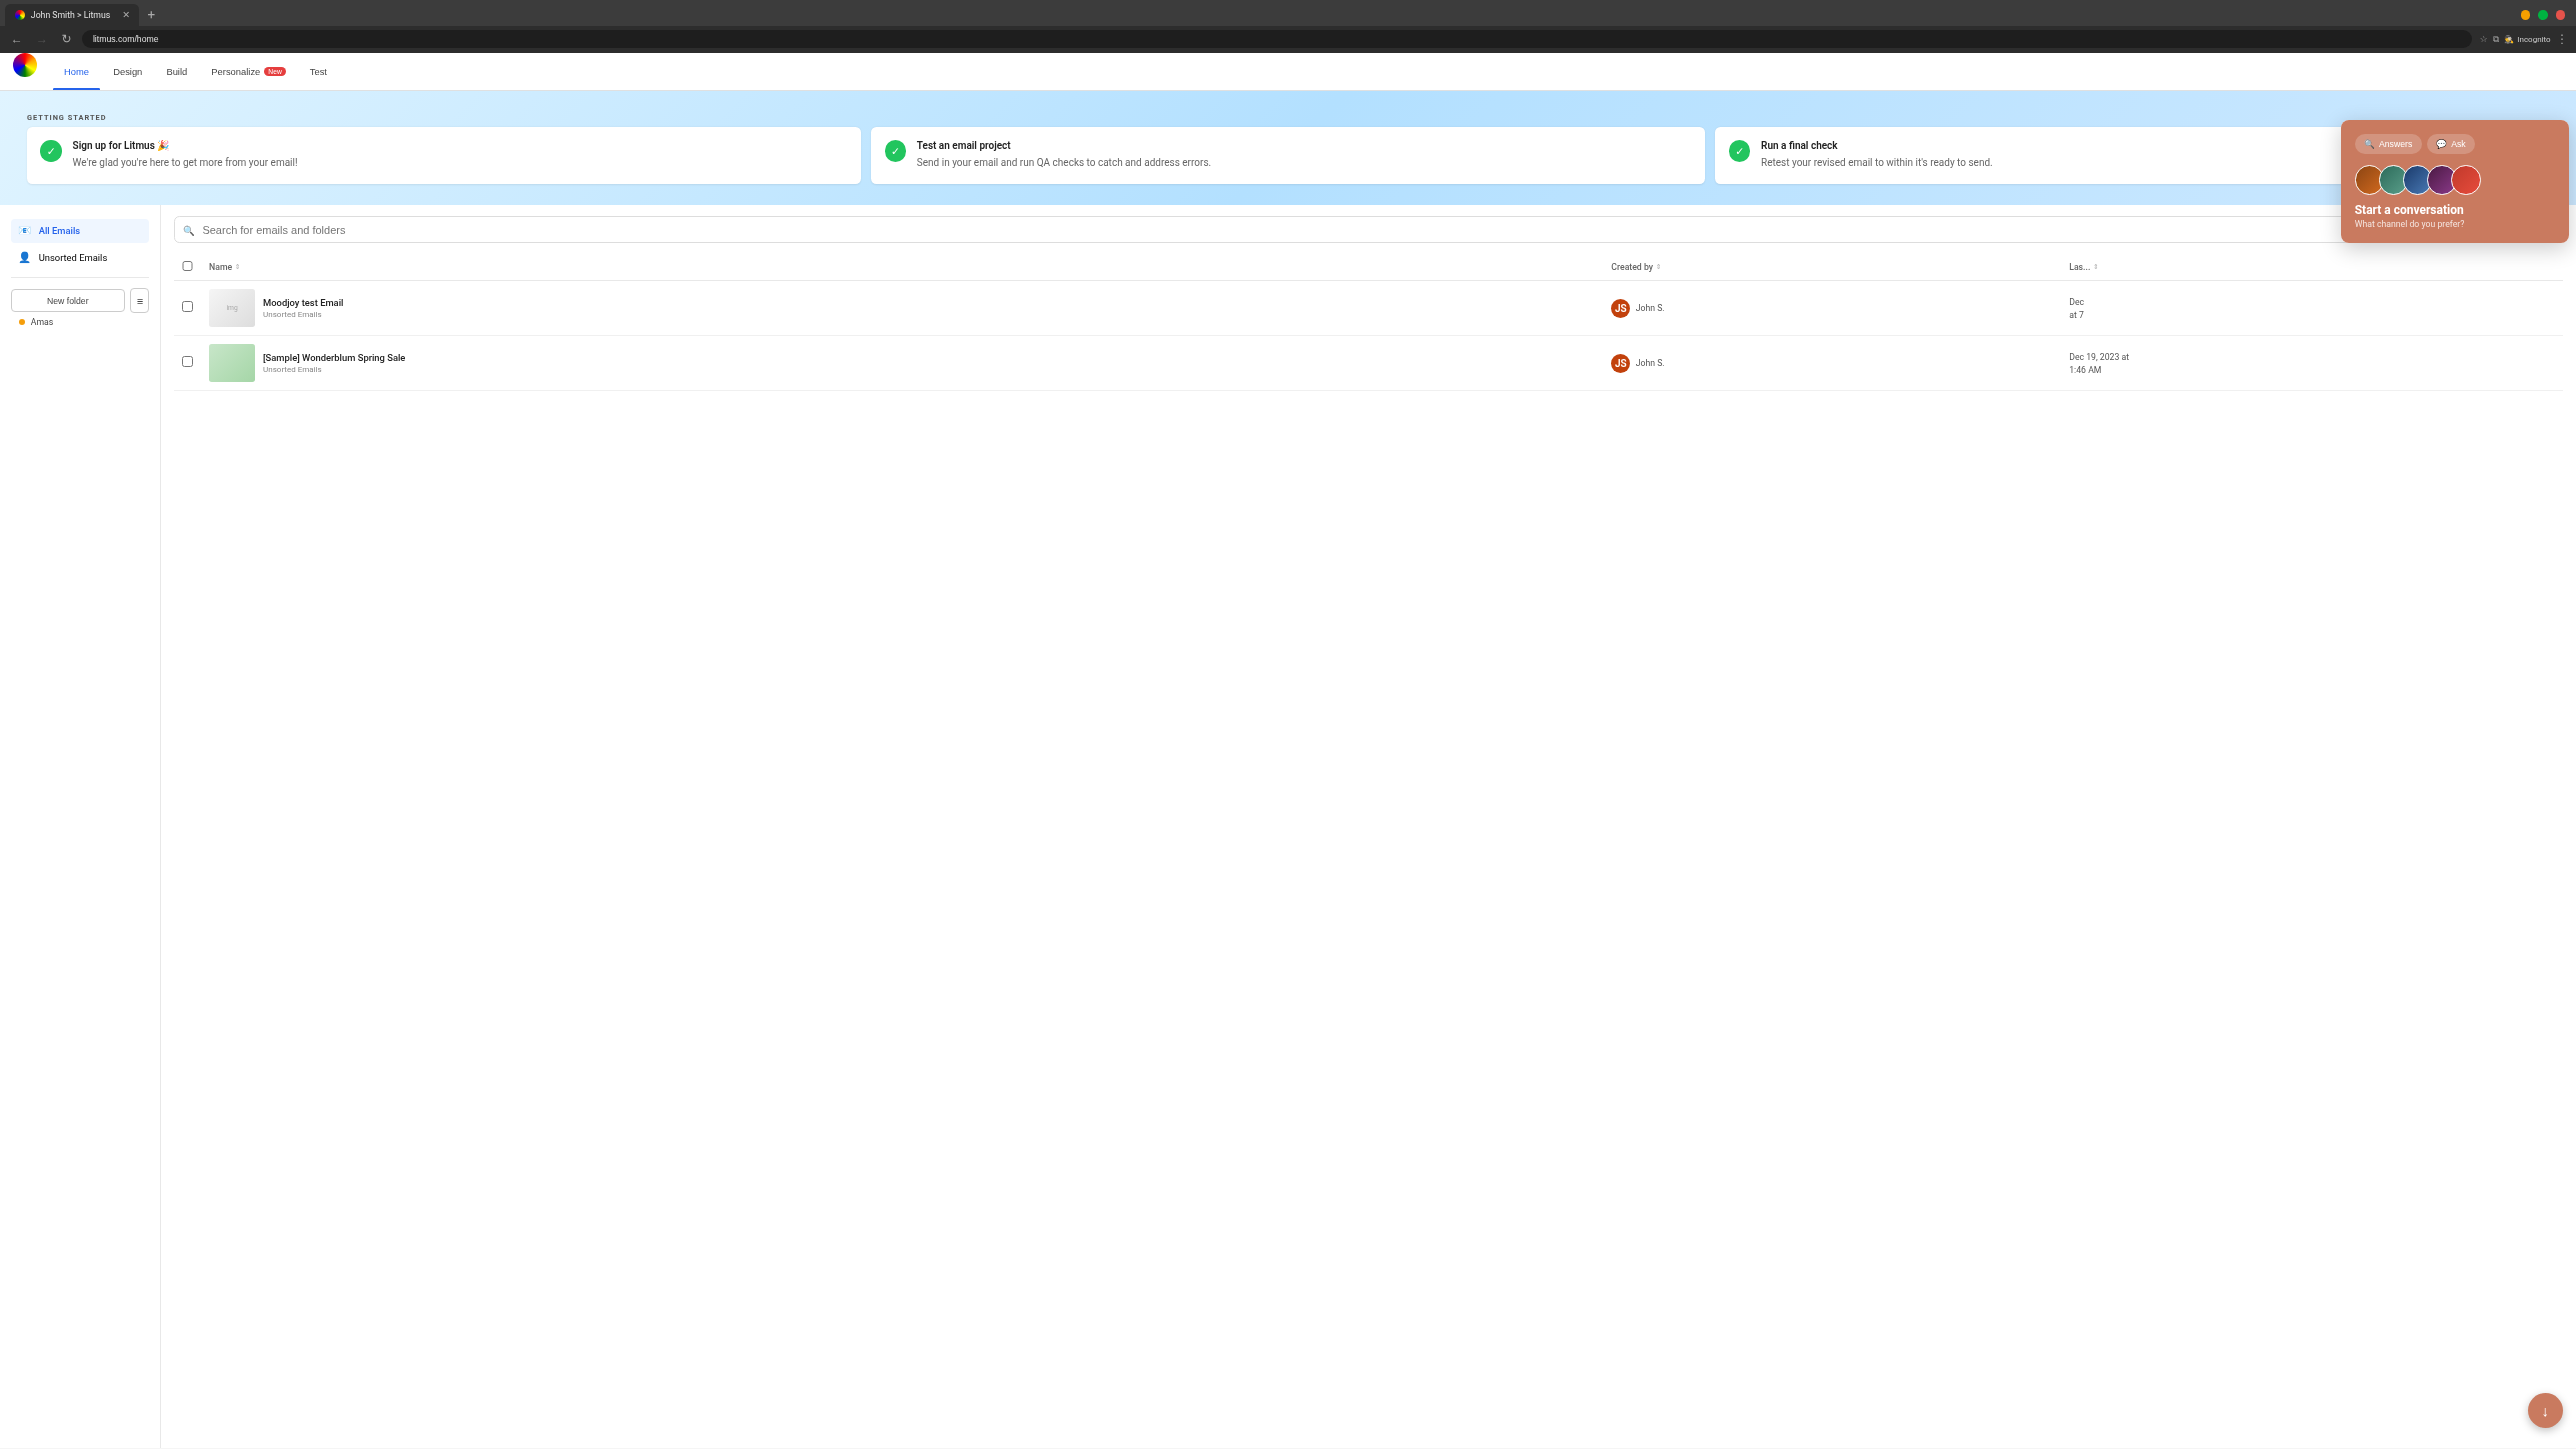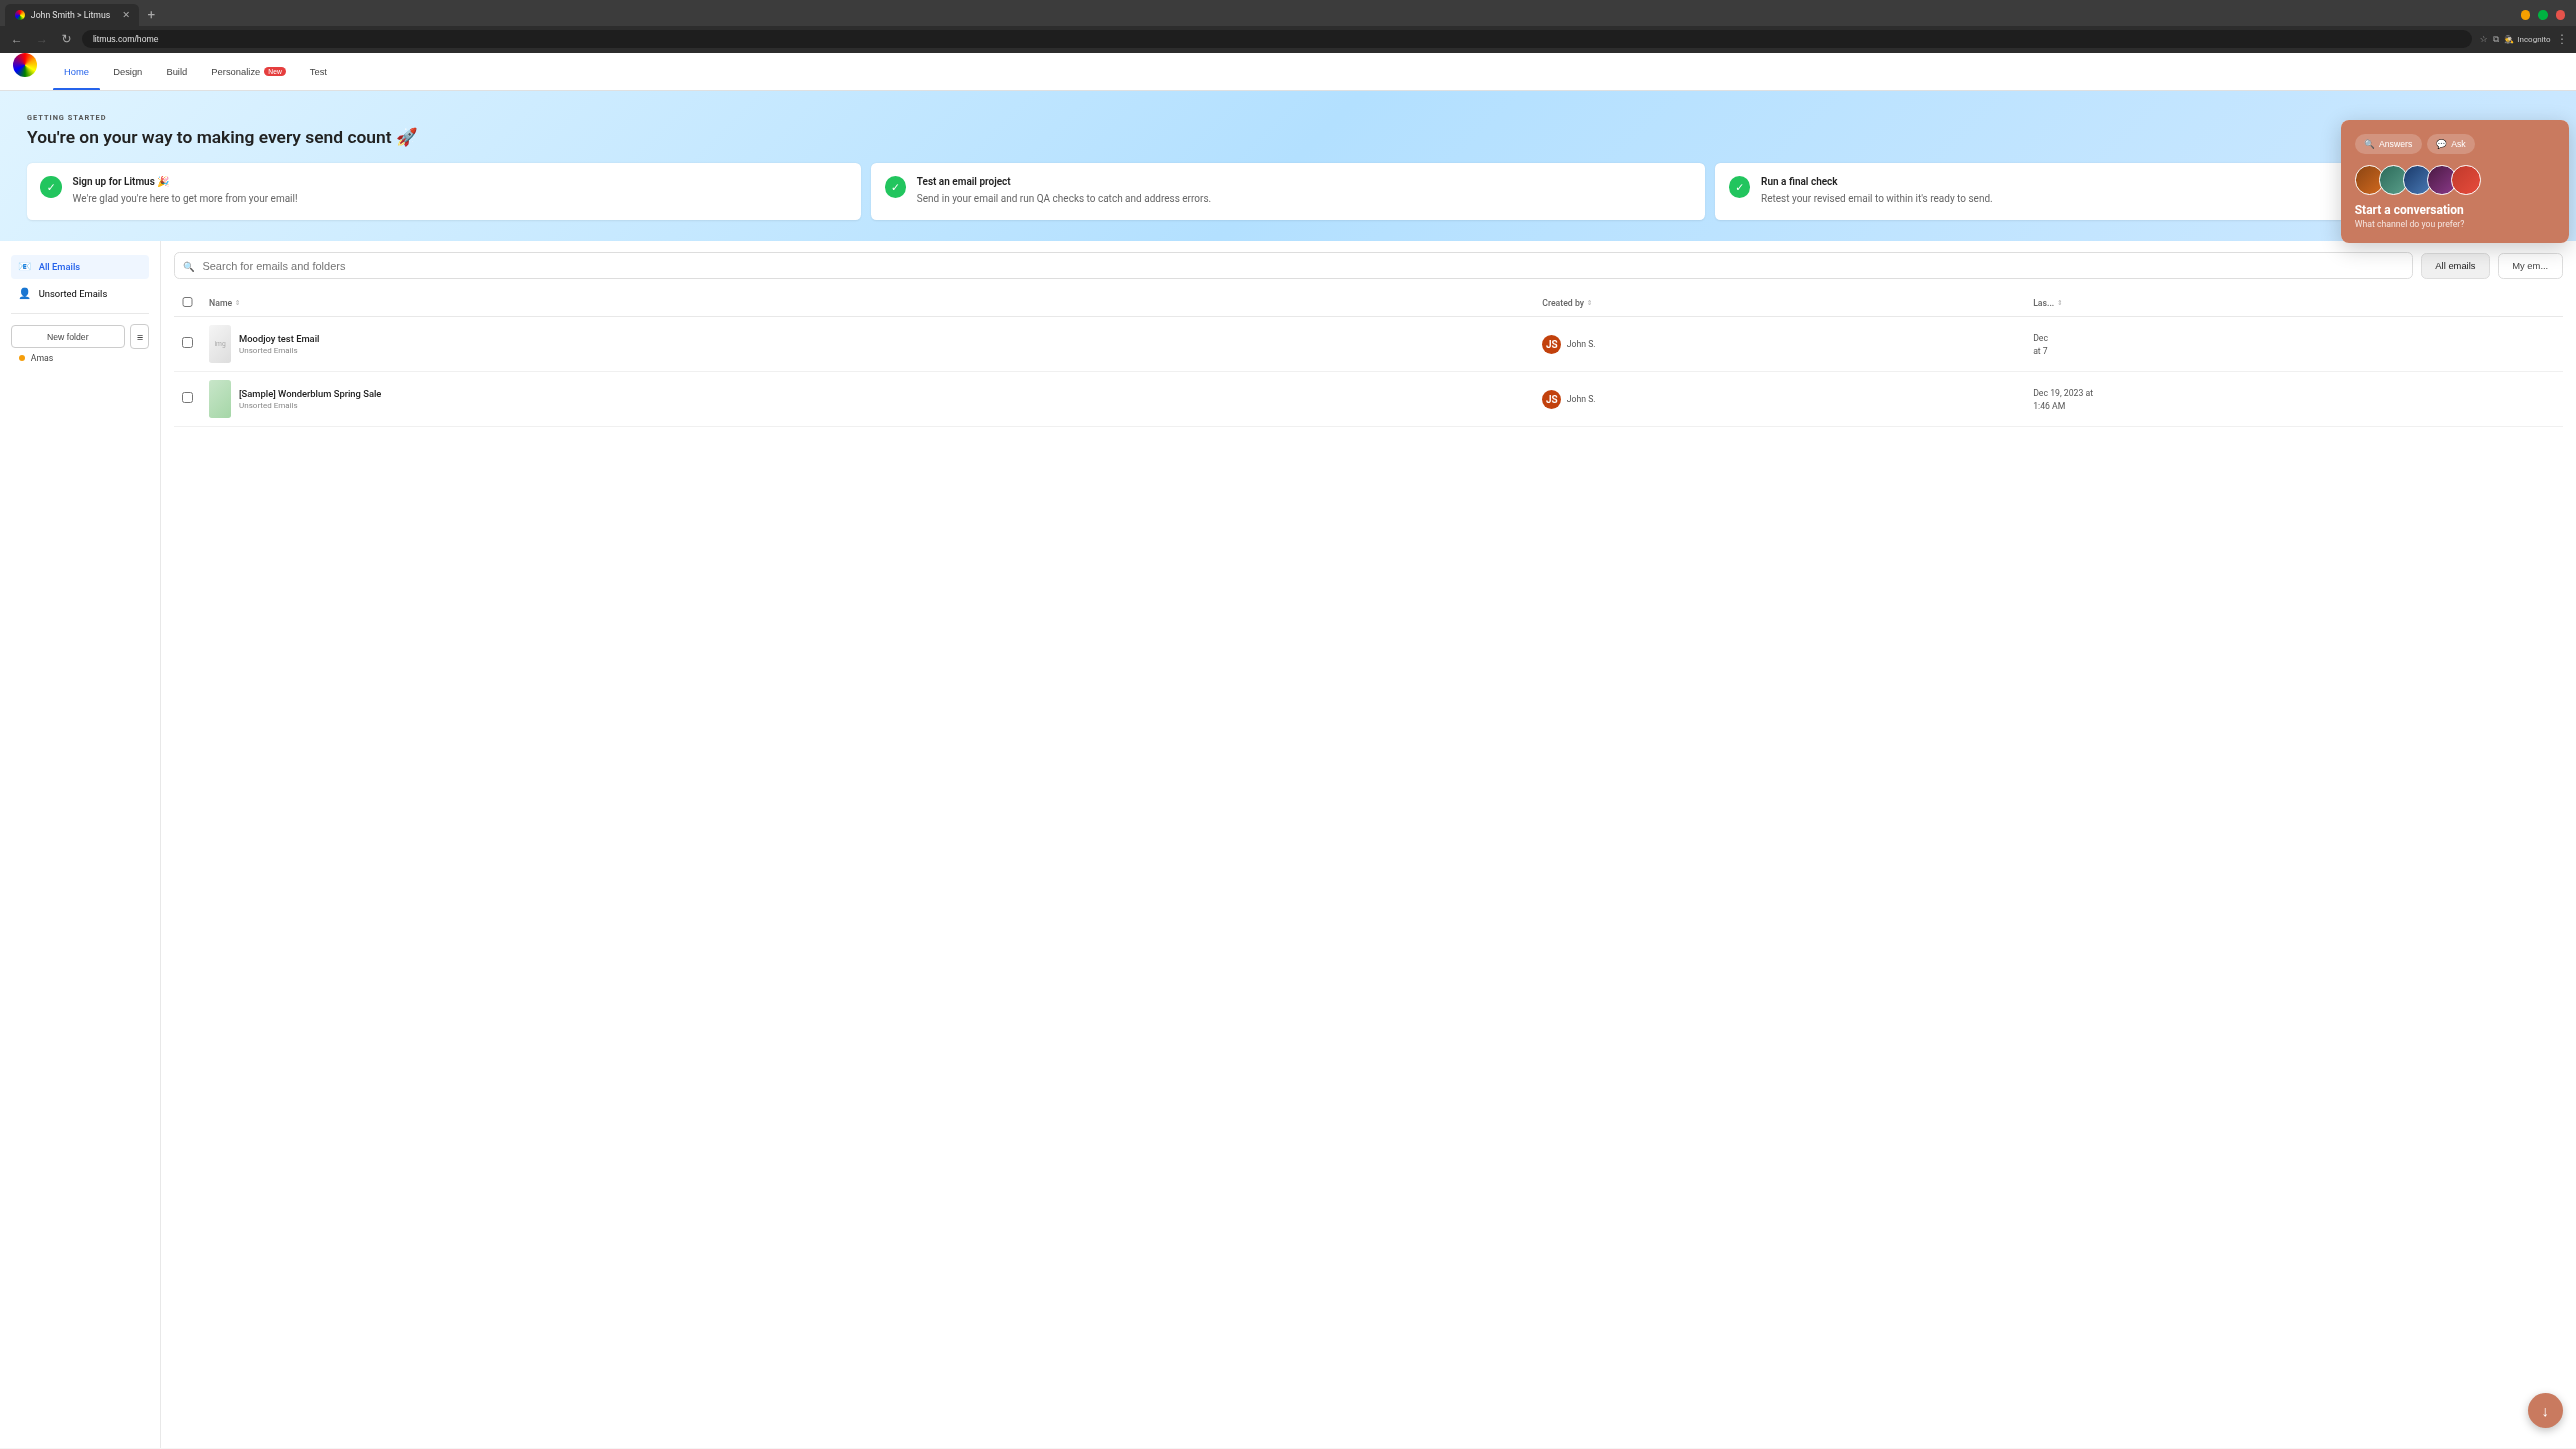--- a/index.html
+++ b/index.html
@@ -67,21 +67,21 @@
     .email-list-main { flex: 1; padding: 10.7px 13.4px; overflow: auto; }
     .search-filter-row { display: flex; align-items: center; gap: 8px; margin-bottom: 10.7px; }
     .search-box { flex: 1; position: relative; }
     .search-input { width: 100%; padding: 6.7px 10.7px 6.7px 27px; border: 0.7px solid #ddd; border-radius: 5.4px; font-size: 11px; color: #999; background: white; outline: none; }
     .search-icon-pos { position: absolute; left: 9.4px; top: 50%; transform: translateY(-50%); color: #999; font-size: 9.4px; }
     .filter-btn { padding: 6.7px 13.4px; border: 0.7px solid #ddd; border-radius: 5.4px; font-size: 9.4px; cursor: pointer; background: white; color: #444; }
     .filter-btn.active { background: #f0f0f0; font-weight: 500; color: #222; }
     .email-table { width: 100%; border-collapse: collapse; }
     .email-table th { text-align: left; padding: 6.7px 8px; font-size: 8.7px; color: #666; font-weight: 500; border-bottom: 0.7px solid #e8e8e8; }
     .email-table td { padding: 8px; border-bottom: 0.7px solid #f0f0f0; vertical-align: middle; }
-    .email-thumb-placeholder { width: 22px; height: 38px; background: linear-gradient(135deg, #f0f0f0, #ddd); border-radius: 2.7px; }
+    .email-thumb-placeholder { width: 46px; height: 38px; background: linear-gradient(135deg, #f0f0f0, #ddd); border-radius: 2.7px; }
     .email-name { font-size: 9.4px; font-weight: 500; color: #222; margin-bottom: 2px; }
     .email-folder { font-size: 8px; color: #888; }
     .avatar-sm { width: 19px; height: 19px; border-radius: 50%; background: #c2410c; display: flex; align-items: center; justify-content: center; font-size: 10px; color: white; font-weight: 600; }
     .date-text { font-size: 8.7px; color: #555; }
     .checkbox-cell { width: 21.5px; }
     .row-checkbox { width: 10.7px; height: 10.7px; cursor: pointer; }
 
     
     .chat-popup { position: absolute; top: 67px; right: 6.7px; width: 228px; background: white; border-radius: 8px; box-shadow: 0 5.4px 21.5px rgba(0,0,0,0.2); overflow: hidden; z-index: 100; }
     .chat-header { background: #c97a5f; padding: 13.4px; }
@@ -161,21 +161,20 @@
       </button>
       <button class="nav-item">Test</button>
     </div>
     <div class="nav-spacer"></div>
   </div>
 
   <div class="main-content">
 
     <div class="getting-started">
       <div class="gs-label">GETTING STARTED</div>
-      <div class="gs-title">You're on your way to making every send count 🚀</div>
       <div class="gs-cards">
         <div class="gs-card">
           <div class="gs-check">✓</div>
           <div>
             <div class="gs-card-title">Sign up for Litmus 🎉</div>
             <div class="gs-card-text">We're glad you're here to get more from your email!</div>
           </div>
         </div>
         <div class="gs-card">
           <div class="gs-check">✓</div>

